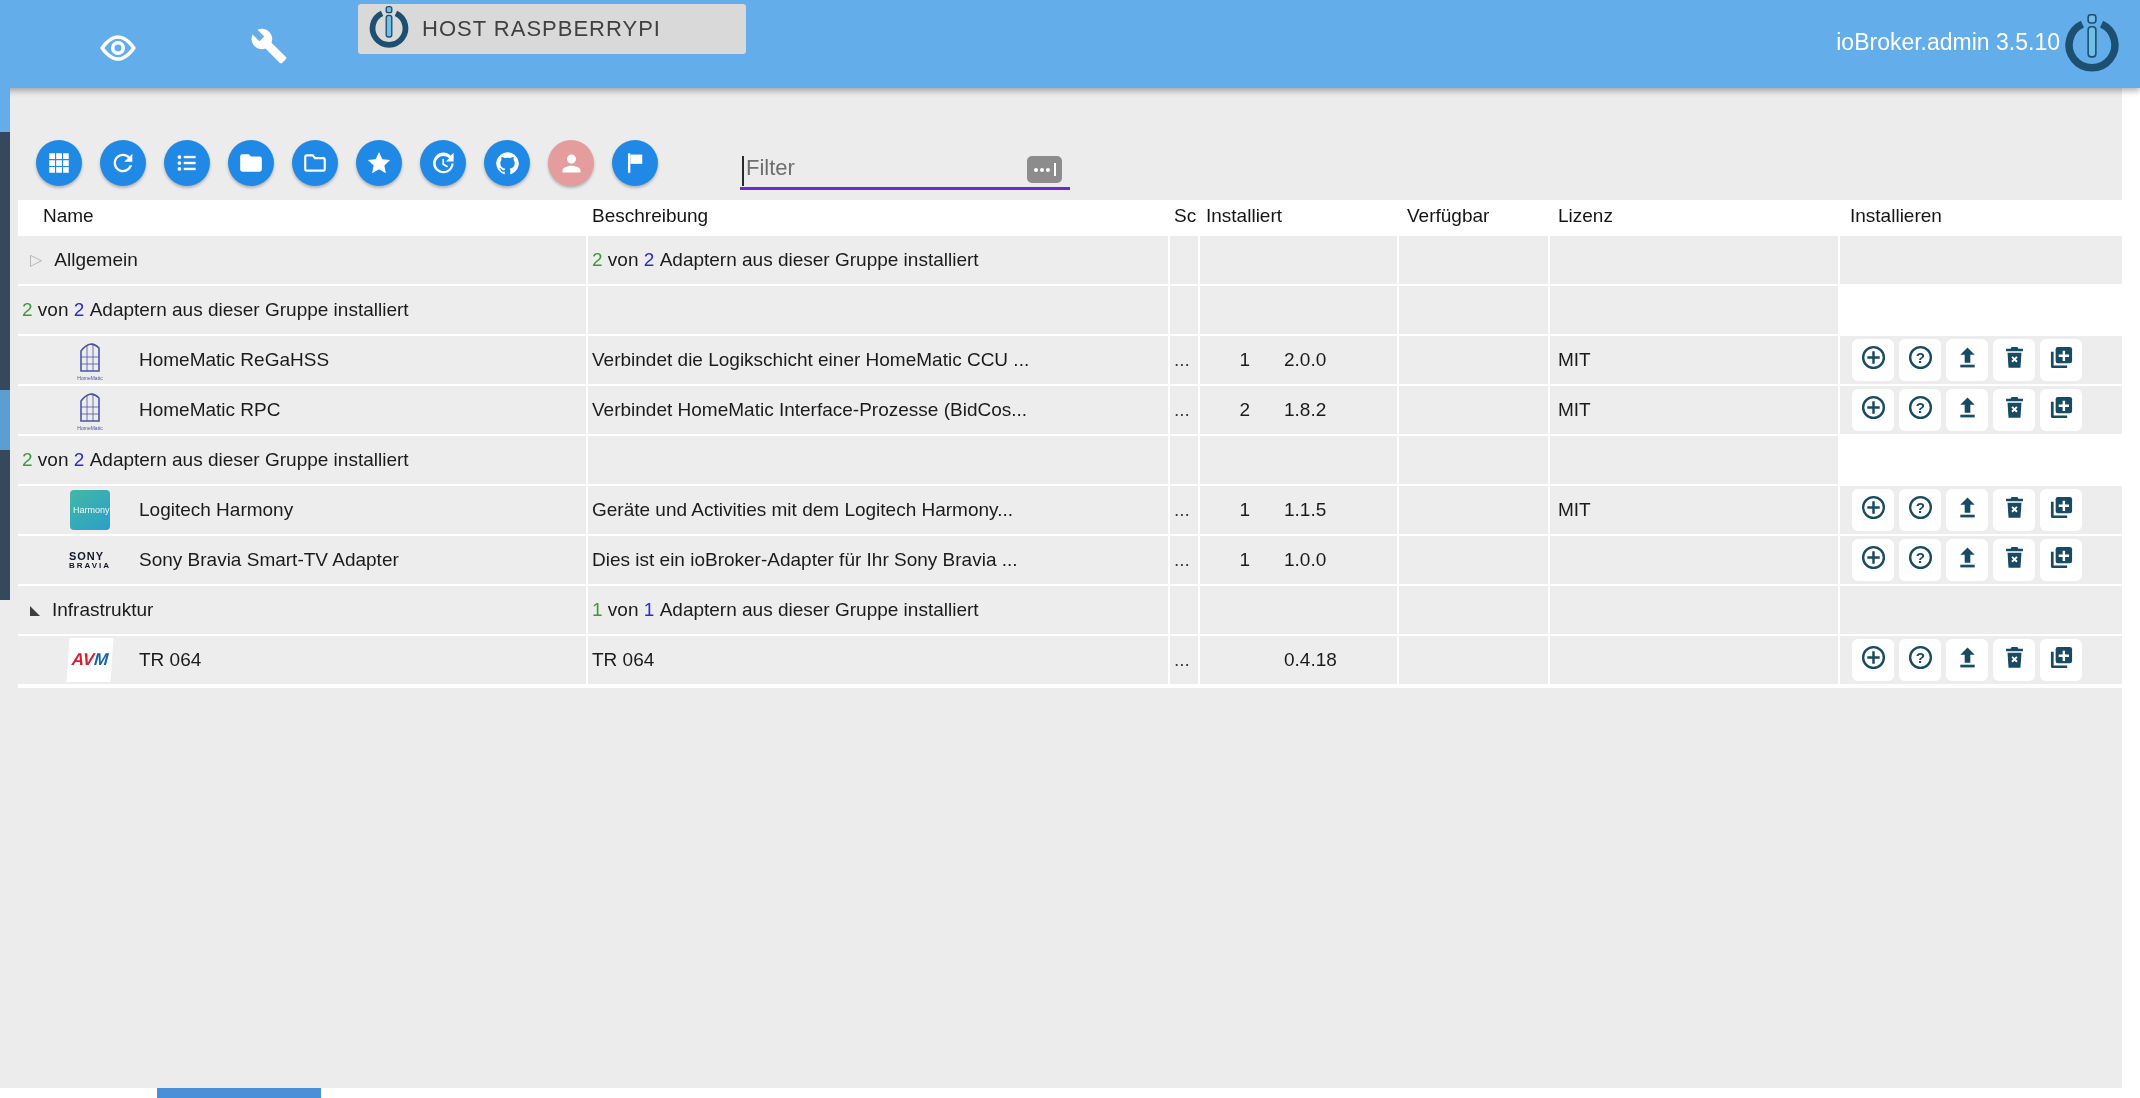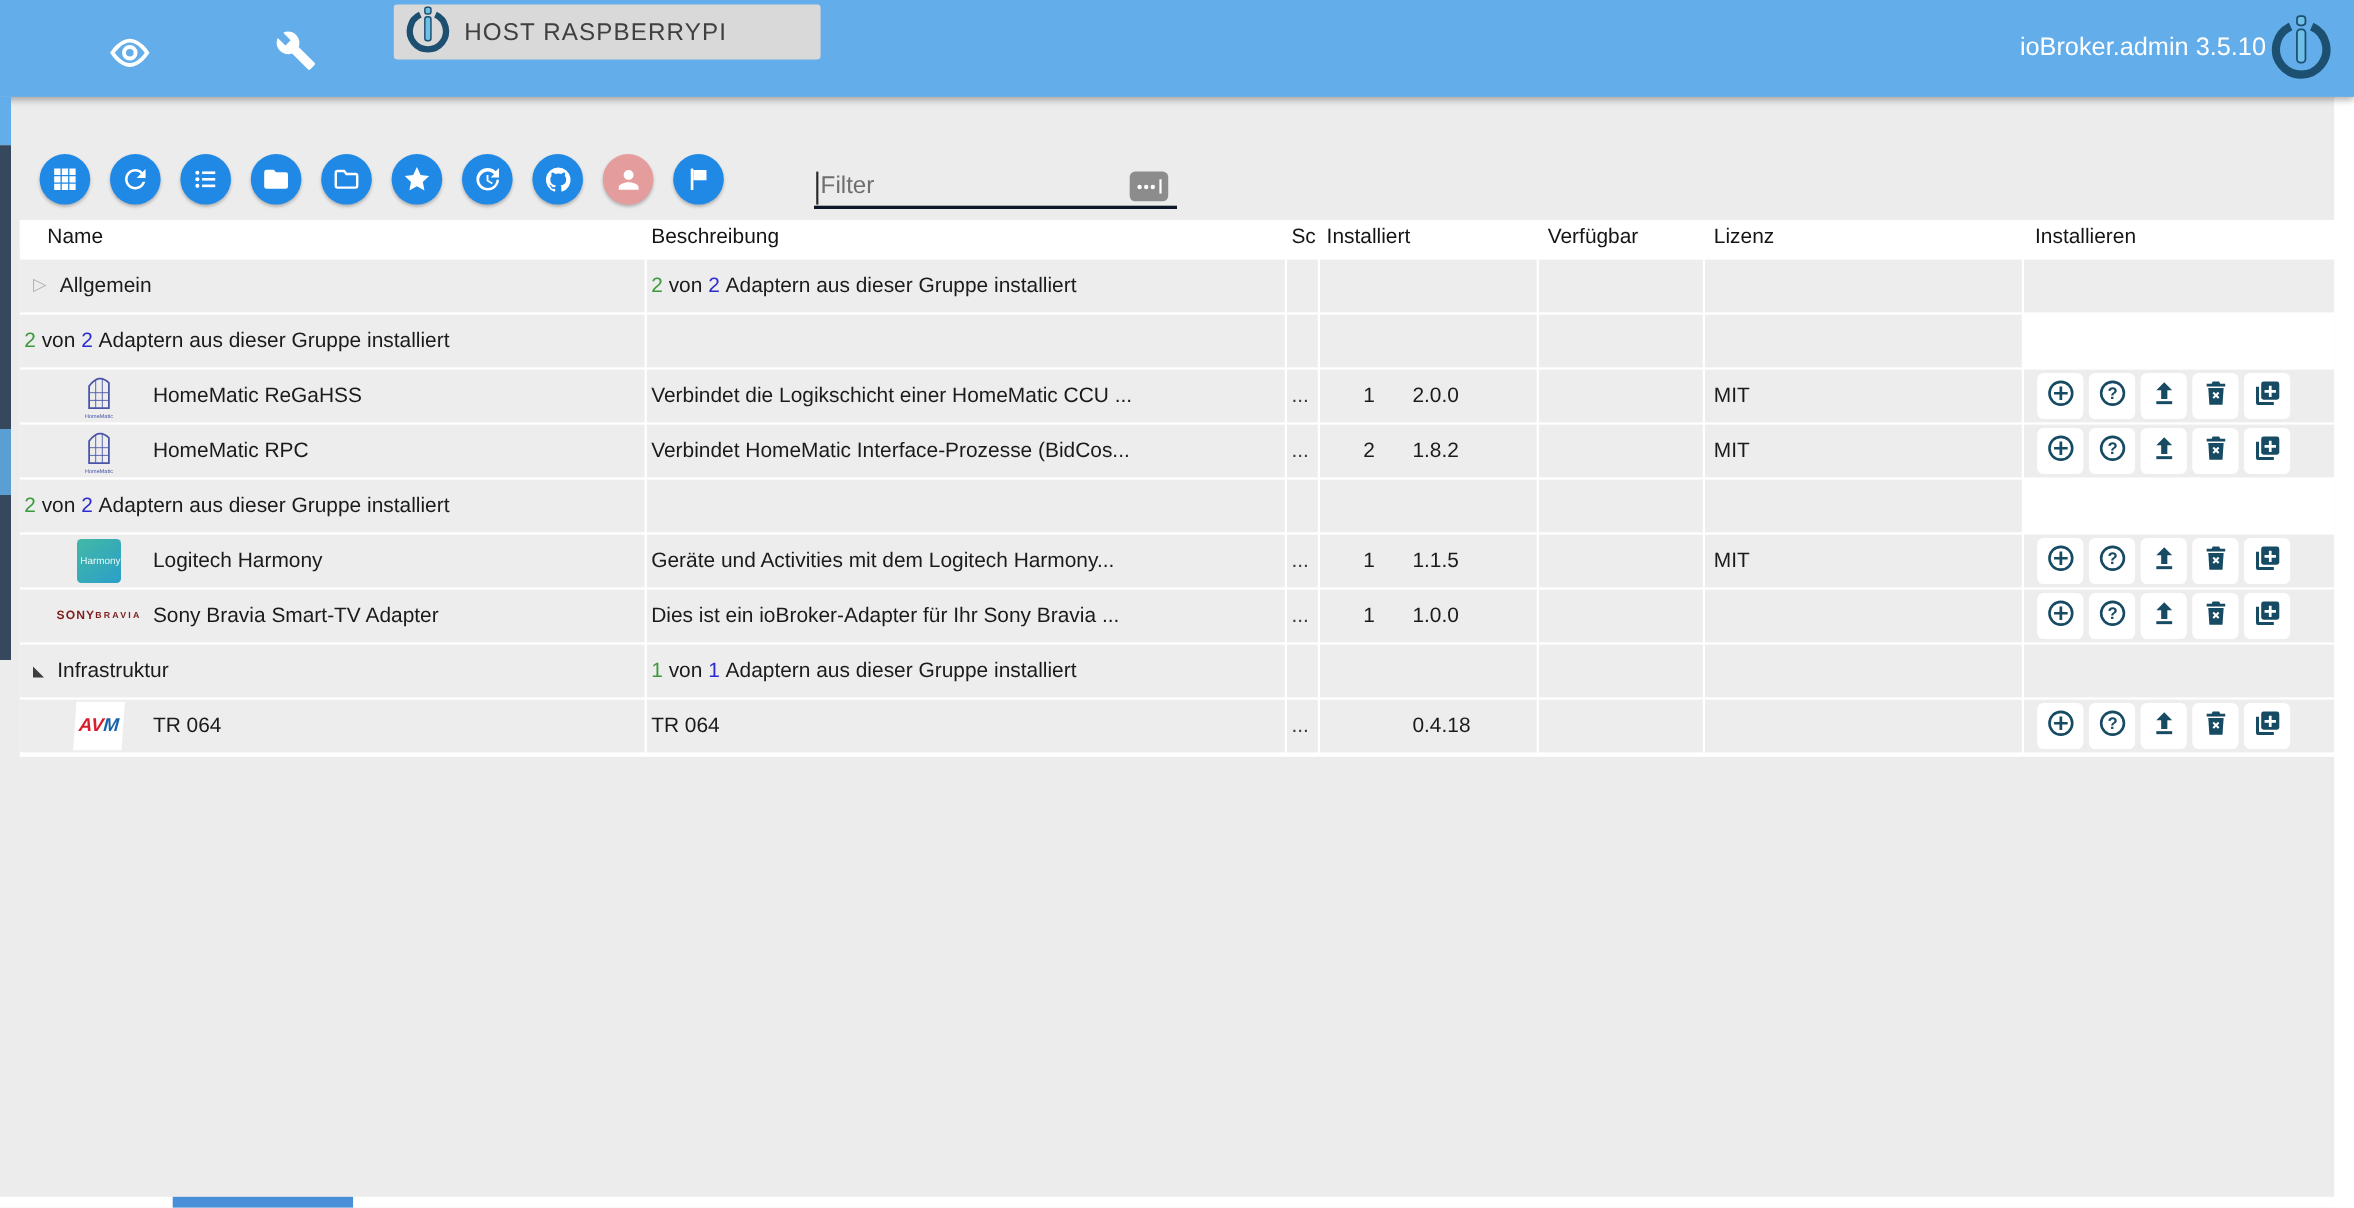--- a/index.html
+++ b/index.html
@@ -20,21 +20,21 @@
   
   .strip{position:absolute;left:0;width:10px;z-index:6}
   
   .tb-row{position:absolute;left:36px;top:140px;display:flex;gap:18px}
   .tbtn{width:46px;height:46px;border-radius:50%;display:flex;align-items:center;justify-content:center;
     box-shadow:0 2px 3px rgba(0,0,0,.25);cursor:pointer}
   .tbtn svg{display:block}
   .ticn{display:flex}
   
   .filter-wrap{position:absolute;left:740px;top:150px;width:330px;height:46px}
-  .filter-input{width:330px;height:40px;border:none;border-bottom:3px solid #0f172a;background:transparent;
+  .filter-input{width:330px;height:40px;border:none;border-bottom:3px solid #6d28d9;background:transparent;
     font-size:22px;color:#737373;padding:0 40px 2px 6px;outline:none;box-sizing:border-box;
     font-family:"Liberation Sans",sans-serif}
   .filter-input::placeholder{color:#6f6f6f;opacity:1}
   .caret{position:absolute;left:2px;top:6px;width:2px;height:30px;background:#2b2b2b}
   .kbd-icon{position:absolute;right:8px;top:6px;width:35px;height:27px;background:#8c8c8c;border-radius:5px;
     display:flex;align-items:center;justify-content:center;gap:2px;cursor:pointer}
   .kbd-icon .dot{width:4px;height:4px;border-radius:50%;background:#fff}
   .kbd-icon .bar{width:2px;height:13px;background:#fff;margin-left:2px}
   
   .table{position:absolute;left:18px;top:200px;width:2104px;background:#fff;padding-bottom:2px;z-index:2}
@@ -60,21 +60,21 @@
   .colp{color:#b2b2b2;font-size:16px;line-height:1}
   .cnt-i{color:#3c9a3c}
   .cnt-t{color:#2b2bd0}
   .icount{display:inline-block;width:50px;text-align:right}
   .iver{margin-left:34px}
   .abtn{width:42px;height:42px;background:#fff;border-radius:6px;display:flex;align-items:center;
     justify-content:center;cursor:pointer;color:#174a63;flex:0 0 42px}
   
   .harmony-sq{width:40px;height:40px;border-radius:4px;background:linear-gradient(140deg,#43b8a5,#2a9fc9);
     color:#eafaf6;font-size:9px;display:flex;align-items:center;padding-left:3px;box-sizing:border-box}
-  .sony-logo{display:flex;align-items:center;font-weight:bold;color:#7f1d1d;line-height:1.1}
+  .sony-logo{display:flex;flex-direction:column;font-weight:bold;color:#0f172a;line-height:1.1}
   .sony-logo .l1{font-size:11px;letter-spacing:1px}
   .sony-logo .l2{font-size:8px;letter-spacing:2px}
   .avm-sq{width:44px;height:44px;background:#fff;display:flex;align-items:center;justify-content:center;
     font-style:italic;font-weight:bold;font-size:17px;transform:skewX(-4deg)}
   .avm-sq .red{color:#d81e2a}.avm-sq .blu{color:#1563a8}
   
   .right-strip{position:absolute;left:2122px;top:88px;width:18px;height:1010px;background:#fff;z-index:3}
   .bottom-strip{position:absolute;left:0;top:1088px;width:2140px;height:10px;background:#fff;z-index:4}
   .hthumb{position:absolute;left:157px;top:1088px;width:164px;height:10px;background:#4a90d8;z-index:5}
 </style>

